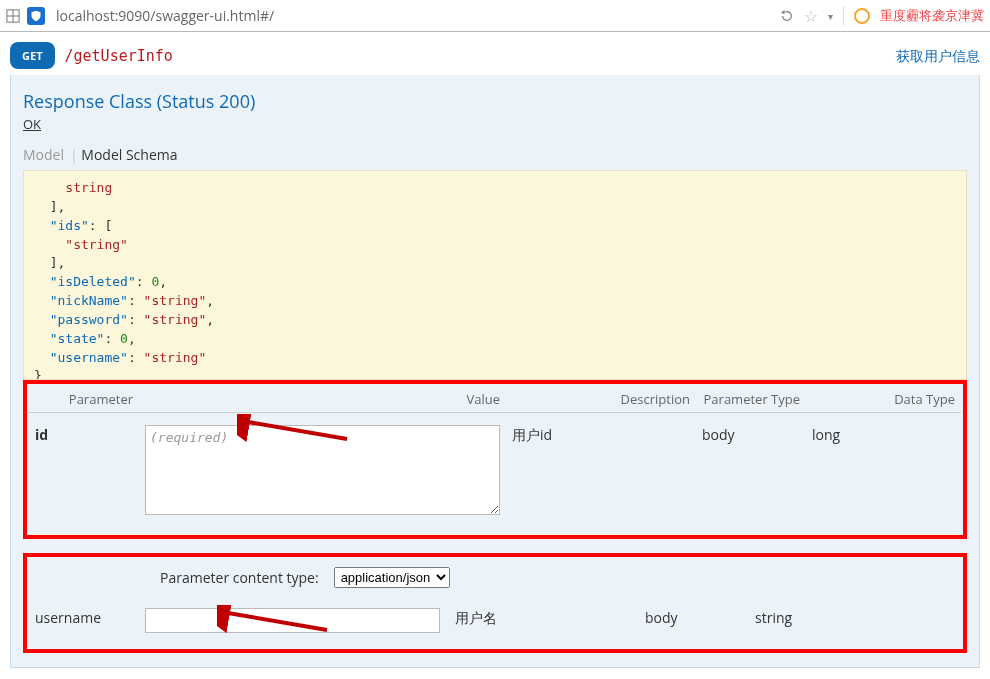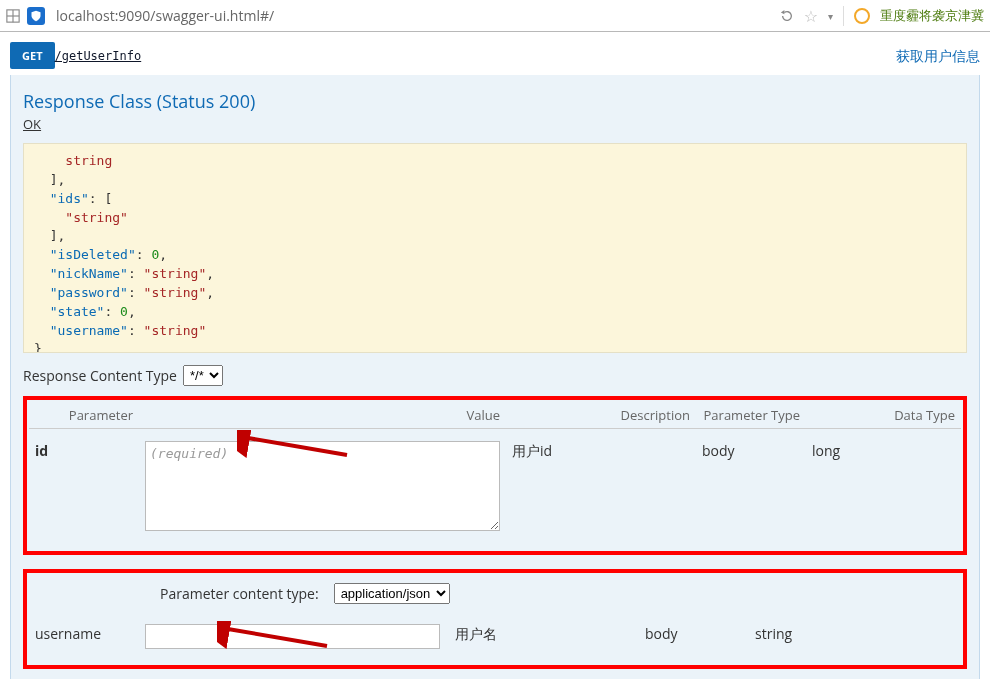--- a/index.html
+++ b/index.html
@@ -6,26 +6,26 @@
   body { margin:0; font-family:"Open Sans","Droid Sans",Arial,sans-serif; font-size:14px; color:#333; background:#fff; }
   .browser-bar { height:32px; background:#fff; border-bottom:1px solid #b8b8b8; display:flex; align-items:center; padding:0 6px; gap:7px; }
   .panel-icon { width:14px; height:14px; }
   .shield { width:18px; height:18px; background:#1a6ecc; border-radius:3px; display:flex; align-items:center; justify-content:center; }
   .shield svg { width:12px; height:12px; fill:#fff; }
   .url-box { flex:1; font-size:14px; color:#666; padding:2px 4px; }
   .bar-right { display:flex; align-items:center; gap:10px; color:#888; }
   .divider-v { width:1px; height:20px; background:#ddd; }
   .circle-yellow { width:16px; height:16px; border:2px solid #f3a829; border-radius:50%; position:relative; }
   .circle-yellow::after { content:""; position:absolute; top:4px; left:3px; width:6px; height:4px; border:2px solid #f3a829; border-top:none; border-right:none; transform:rotate(-45deg); border-radius:1px; display:none; }
-  .cn-title { font-size:13px; color:#4d7c0f; }
+  .cn-title { font-size:13px; color:#ef4444; }
 
   .page { padding:6px 10px 20px 10px; background:#fff; }
   .op-header { display:flex; align-items:center; padding:4px 0; }
-  .method-badge { background:#0f6ab4; color:#fff; font-weight:bold; font-size:11px; padding:6px 12px; border-radius:2px; }
-  .path { font-size:12px; color:#0f172a; font-family:"Droid Sans Mono",monospace;text-decoration:underline; }
+  .method-badge { background:#0f6ab4; color:#fff; font-weight:bold; font-size:11px; padding:6px 12px; border-radius:8px; margin-right:10px; }
+  .path { font-size:15px; color:#b91c1c; font-family:"Droid Sans Mono",monospace; }
   .op-desc { margin-left:auto; color:#0f6ab4; font-size:14px; }
 
   .content { border:1px solid #c3d9ec; background:#ebf3f9; border-top:none; padding:10px 12px 14px 12px; margin-top:2px; position:relative; }
   .resp-title { color:#0f6ab4; font-size:18px; font-weight:normal; margin:4px 0 2px 0; }
   .ok { font-size:13px; color:#333; margin-bottom:10px;text-decoration:underline; }
   .tabs { font-size:14px; color:#999; margin-bottom:4px; }
   .tab { display:inline-block; padding:2px 6px 2px 0; cursor:pointer; }
   .tab.active { color:#333; }
   .tab-sep { color:#ccc; }
   .schema-box { background:#fcf6db; border:1px solid #e5e0c6; font-family:"Droid Sans Mono",Consolas,monospace; font-size:13px; padding:8px 10px; height:210px; overflow-y:scroll; line-height:1.45; position:relative; }
@@ -88,41 +88,39 @@
   <div class="op-header">
     <span class="method-badge">GET</span>
     <span class="path">/getUserInfo</span>
     <span class="op-desc">获取用户信息</span>
   </div>
 
   <div class="content">
     <div class="resp-title">Response Class (Status 200)</div>
     <div class="ok">OK</div>
 
+    <div class="tabs">
+      <span class="tab">Model</span><span class="tab-sep">|</span>
+      <span class="tab active">Model Schema</span>
+    </div>
 
     <div class="schema-box" id="schema">
         <div>&nbsp;&nbsp;&nbsp;&nbsp;<span class="s">string</span></div>
         <div>&nbsp;&nbsp;],</div>
         <div>&nbsp;&nbsp;<span class="k">"ids"</span>: [</div>
         <div>&nbsp;&nbsp;&nbsp;&nbsp;<span class="s">"string"</span></div>
         <div>&nbsp;&nbsp;],</div>
         <div>&nbsp;&nbsp;<span class="k">"isDeleted"</span>: <span class="n">0</span>,</div>
         <div>&nbsp;&nbsp;<span class="k">"nickName"</span>: <span class="s">"string"</span>,</div>
         <div>&nbsp;&nbsp;<span class="k">"password"</span>: <span class="s">"string"</span>,</div>
         <div>&nbsp;&nbsp;<span class="k">"state"</span>: <span class="n">0</span>,</div>
         <div>&nbsp;&nbsp;<span class="k">"username"</span>: <span class="s">"string"</span></div>
         <div>}</div>
       </div>
 
-    <div class="rct-row">
-      <span>Response Content Type</span>
-      <select>
-        <option>*/*</option>
-      </select>
-    </div>
 
 
     <div class="param-wrap" style="position:relative;">
       <table class="params">
         <thead>
             <tr>
           <th class="col-param">Parameter</th>
           <th class="col-value">Value</th>
           <th class="col-desc">Description</th>
           <th class="col-ptype">Parameter Type</th>

